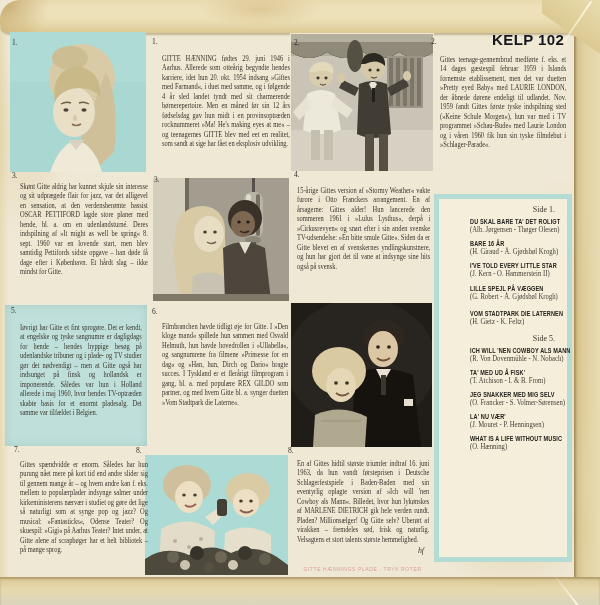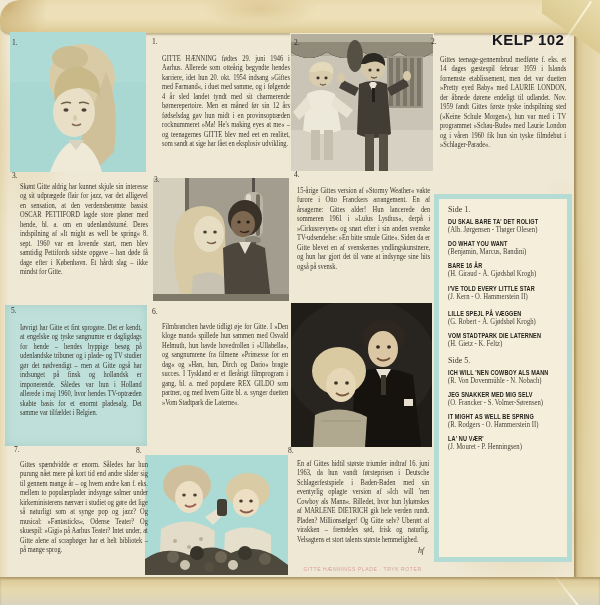--- a/index.html
+++ b/index.html
@@ -50,22 +50,22 @@
   .kelp{position:absolute;left:492px;top:31px;font-family:"Liberation Sans",sans-serif;
     font-weight:bold;font-size:15px;letter-spacing:.4px;color:#17171f;z-index:4;}
   .sig{display:block;text-align:right;font-style:italic;font-size:9px;margin-top:2px;padding-right:6px;}
   .credit{position:absolute;left:290px;top:566px;width:145px;text-align:center;
     font-family:"Liberation Sans",sans-serif;font-size:5px;letter-spacing:.6px;
     color:rgba(198,95,105,.55);z-index:4;white-space:nowrap;}
   
   .tlist{position:absolute;left:434px;top:194px;width:138px;height:368px;
     background:#f5eeda;border:5px solid #b4dcd5;box-sizing:border-box;z-index:3;
     padding:4px 0 0 9px;}
-  .side-h{font-size:8px;color:#3a362e;text-align:left;margin:2px 12px 4px 0;}
-  .trk{margin-bottom:6.2px;}
+  .side-h{font-size:8px;color:#3a362e;text-align:right;margin:2px 12px 4px 0;}
+  .trk{margin-bottom:6.2px;margin-left:22px;}
   .tt{font-family:"Liberation Sans",sans-serif;font-weight:bold;font-size:6.3px;
     letter-spacing:.15px;color:#23211c;white-space:nowrap;transform:scaleX(.88);transform-origin:0 50%;}
   .tc{font-size:7.6px;color:#45413a;white-space:nowrap;transform:scaleX(.88);transform-origin:0 50%;line-height:9px;}
   .grp1 .trk:nth-of-type(5){margin-top:9px;}
   .grp2 .trk:nth-of-type(6){margin-top:9px;}
   .side2hdr{margin-top:8px;}
 </style>
 </head>
 <body>
 
@@ -267,24 +267,20 @@
   </div>
 
   <div class="tlist">
     <div class="side-h">Side 1.</div>
     <div class="grp1">
       <div class="trk">
         <div class="tt">DU SKAL BARE TA' DET ROLIGT</div>
         <div class="tc">(Alb. Jørgensen - Thøger Olesen)</div>
       </div>
       <div class="trk">
-        <div class="tt">DO WHAT YOU WANT</div>
-        <div class="tc">(Benjamin, Marcus, Bandini)</div>
-      </div>
-      <div class="trk">
         <div class="tt">BARE 16 ÅR</div>
         <div class="tc">(H. Giraud - Å. Gjødsbøl Krogh)</div>
       </div>
       <div class="trk">
         <div class="tt">I'VE TOLD EVERY LITTLE STAR</div>
         <div class="tc">(J. Kern - O. Hammerstein II)</div>
       </div>
       <div class="trk">
         <div class="tt">LILLE SPEJL PÅ VÆGGEN</div>
         <div class="tc">(G. Robert - Å. Gjødsbøl Krogh)</div>
@@ -294,29 +290,33 @@
         <div class="tc">(H. Gietz - K. Feltz)</div>
       </div>
     </div>
     <div class="side-h side2hdr">Side 5.</div>
     <div class="grp2">
       <div class="trk">
         <div class="tt">ICH WILL 'NEN COWBOY ALS MANN</div>
         <div class="tc">(R. Von Dovenmühle - N. Nobach)</div>
       </div>
       <div class="trk">
+        <div class="tt">TA' MED UD Å FISK'</div>
+        <div class="tc">(T. Atchison - I. &amp; B. From)</div>
+      </div>
+      <div class="trk">
         <div class="tt">JEG SNAKKER MED MIG SELV</div>
         <div class="tc">(O. Francker - S. Volmer-Sørensen)</div>
       </div>
       <div class="trk">
-        <div class="tt">IT MIGHT AS WELL BE SPRING</div>
-        <div class="tc">(R. Rodgers - O. Hammerstein II)</div>
-      </div>
-      <div class="trk">
         <div class="tt">LA' NU VÆR'</div>
         <div class="tc">(J. Mouret - P. Henningsen)</div>
       </div>
+      <div class="trk">
+        <div class="tt">WHAT IS A LIFE WITHOUT MUSIC</div>
+        <div class="tc">(O. Hænning)</div>
+      </div>
     </div>
   </div>
 
   <div class="credit">GITTE HÆNNINGS PLADE · TRYK ROTER</div>
 
 </div>
 
 </body></html>

